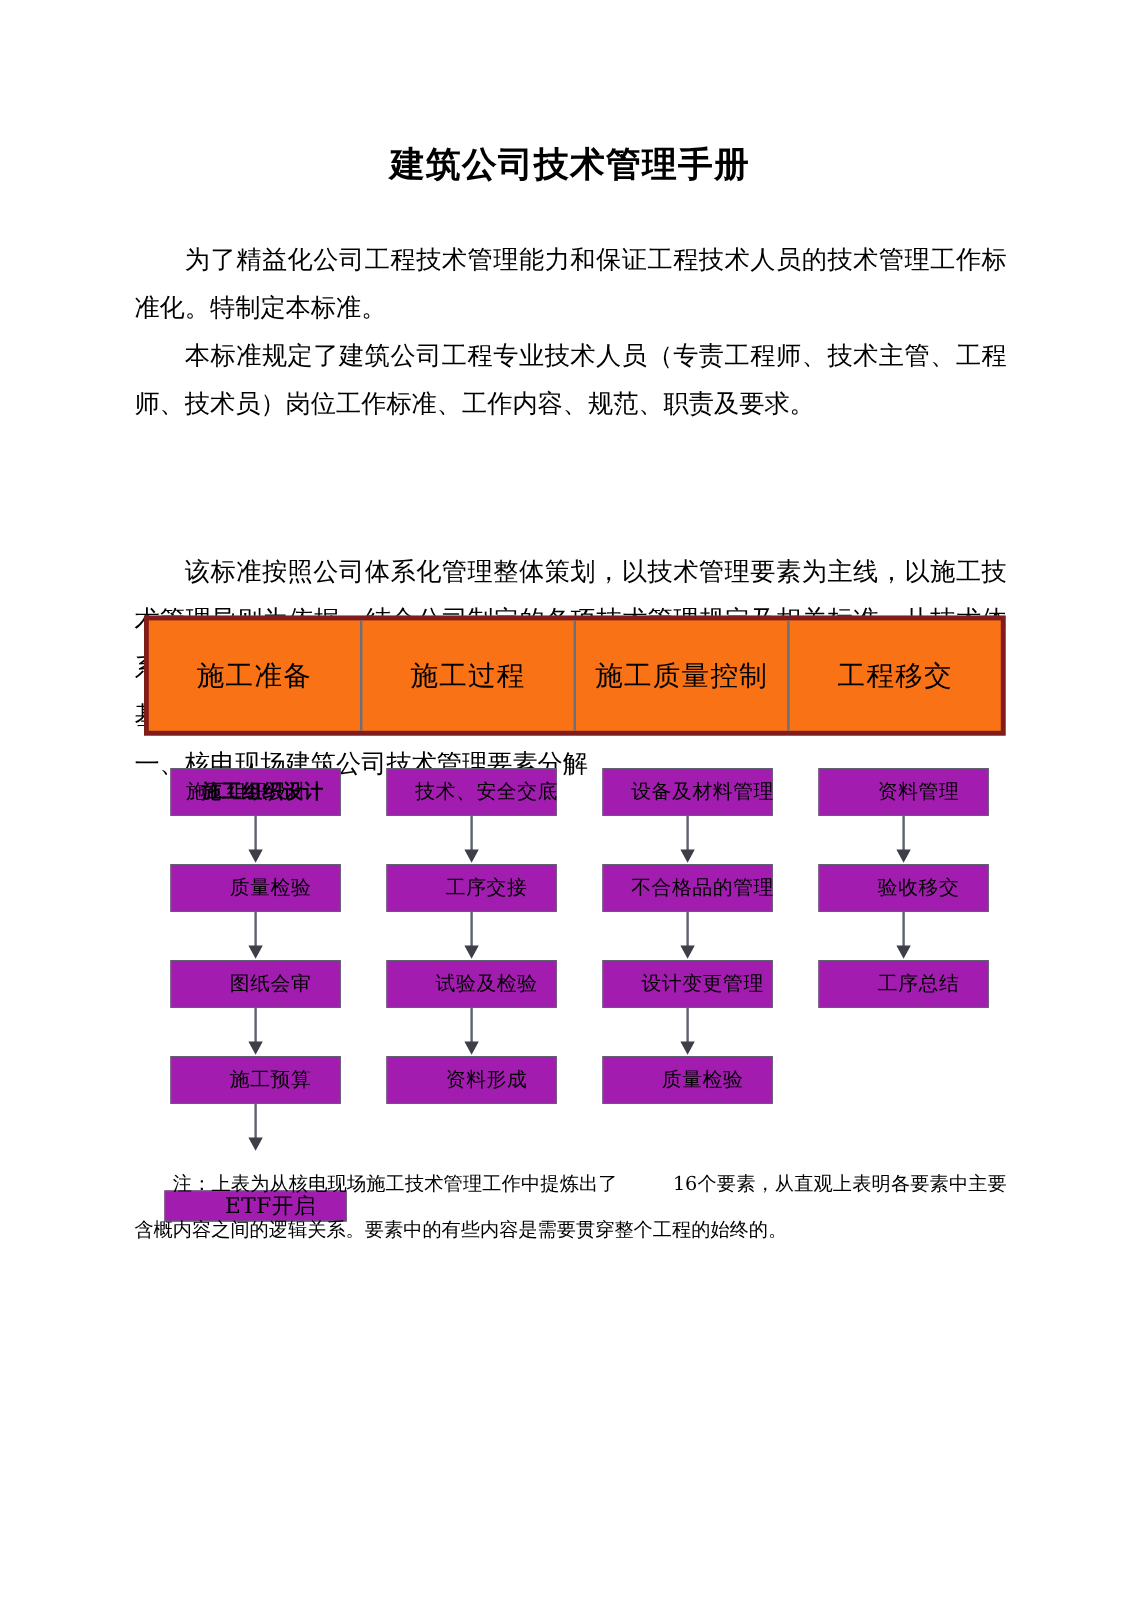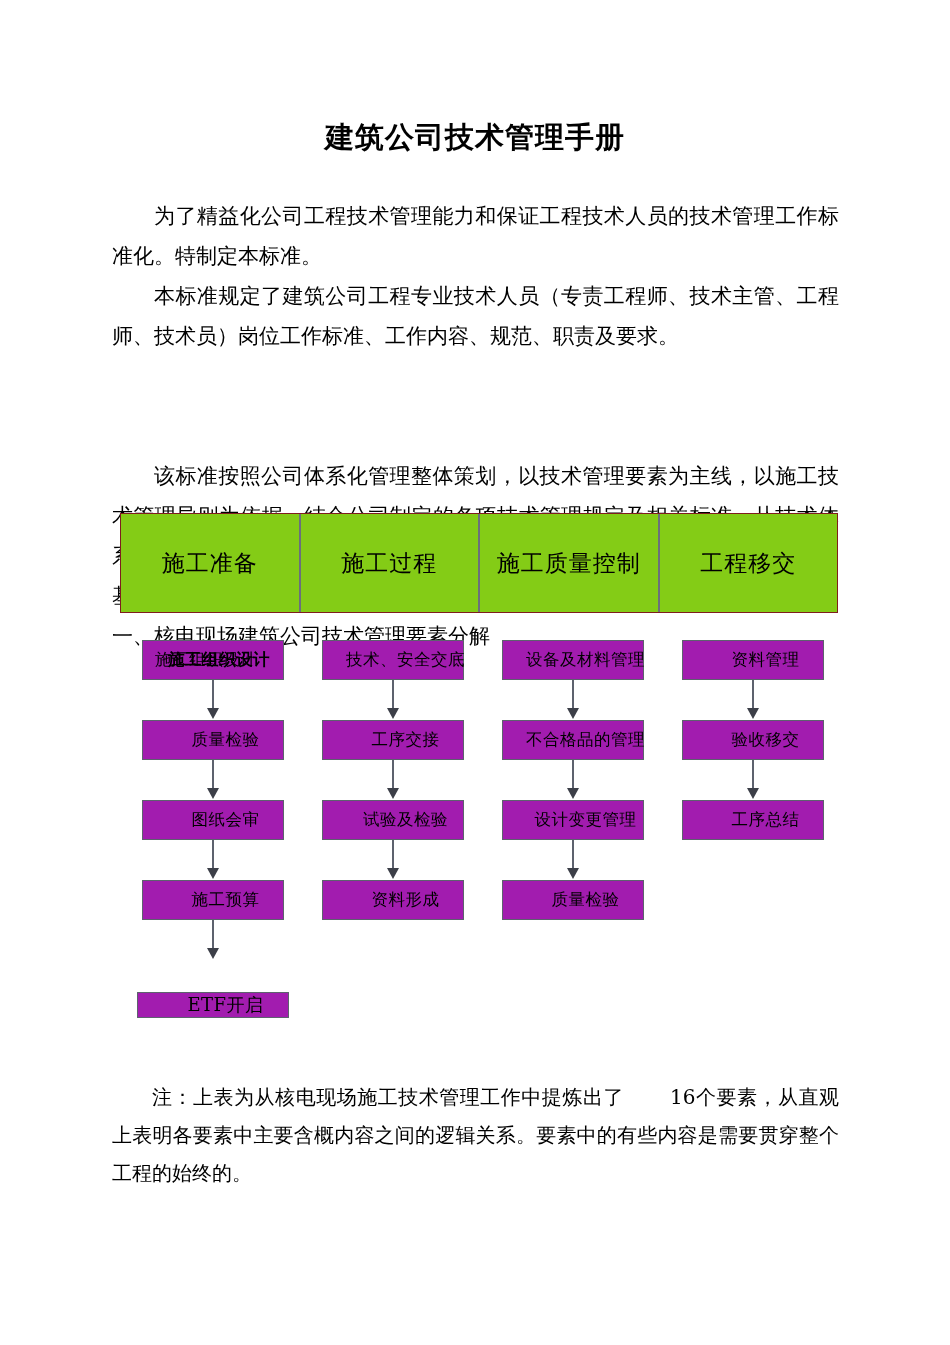--- a/index.html
+++ b/index.html
@@ -41,34 +41,34 @@
     font-size: 21px;
     line-height: 40px;
     text-align: justify;
     text-justify: inter-ideograph;
   }
   .para { margin: 0; text-indent: 2em; }
   .para-noindent { margin: 0; text-indent: 0; }
 
   #intro-block   { top: 196px; }
   #section-one   { top: 456px; }
-  #note-block    { top: 1078px; font-size: 20px; line-height: 38px; }
+  #note-block    { top: 968px; font-size: 16px; line-height: 38px; }
   #section-two   { top: 1100px; }
 
   .note-gap { display: inline-block; width: 46px; }
 
   
   .phase-table {
     position: absolute;
     left: 120px;
     top: 513px;
     width: 718px;
     height: 100px;
-    border: 1px solid #7f1d1d;
-    background: #84cc16;
+    border: 4px solid #7f1d1d;
+    background: #f97316;
     box-sizing: border-box;
     display: flex;
   }
   .phase-cell {
     flex: 1 1 0;
     display: flex;
     align-items: center;
     justify-content: center;
     font-size: 23px;
     letter-spacing: 1px;

